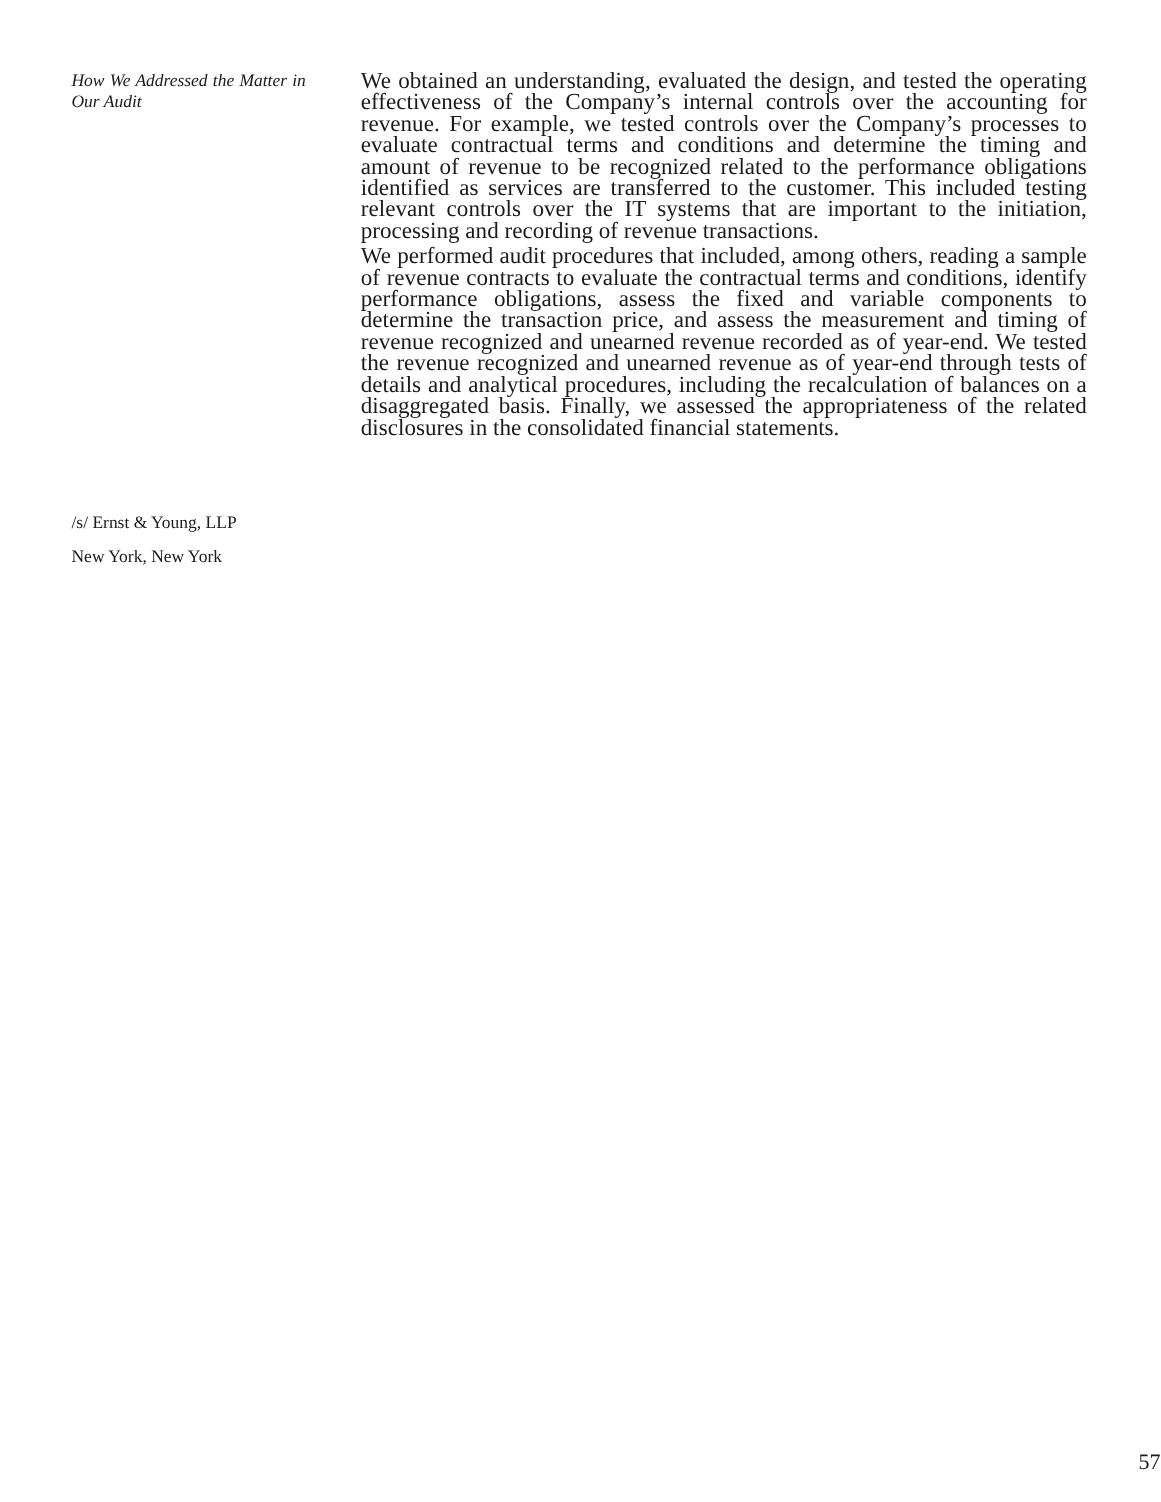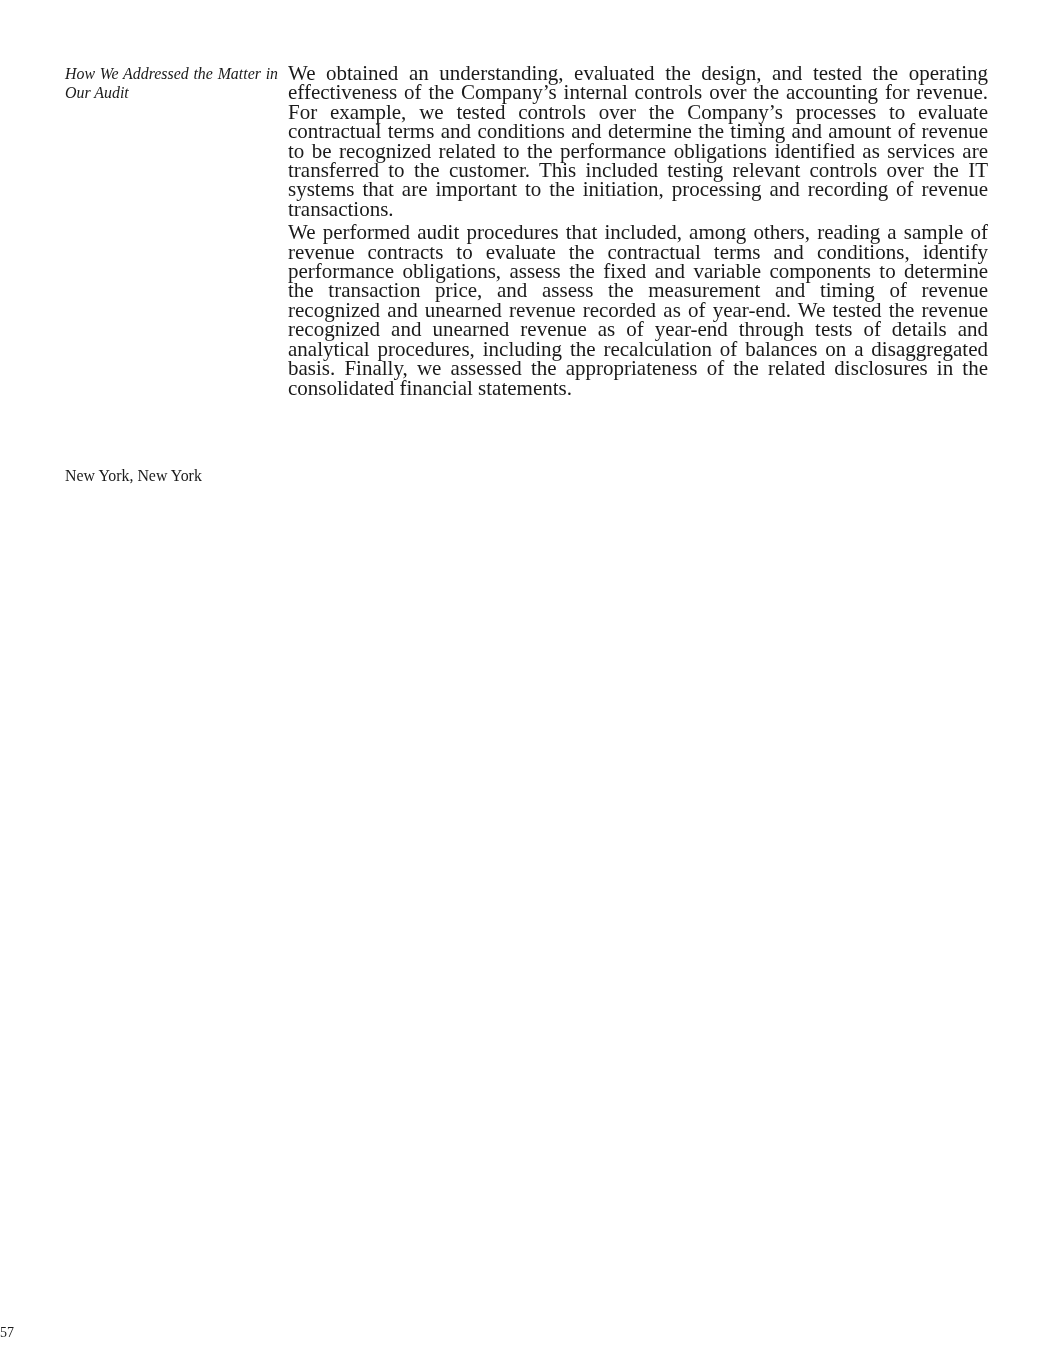--- a/index.html
+++ b/index.html
@@ -15,20 +15,21 @@
     background: #ffffff;
     overflow: hidden;
   }
   .matter-row {
     position: absolute;
     top: 64px;
     left: 65px;
     width: 923px;
     display: flex;
     align-items: flex-start;
+    gap: 40px;
   }
   .matter-label {
     width: 213px;
     flex: 0 0 213px;
     margin-right: 10px;
     font-style: italic;
     font-size: 15.9px;
     line-height: 19.4px;
     text-align: justify;
   }
@@ -50,38 +51,39 @@
     line-height: 19.4px;
   }
   .signature-block p {
     margin-bottom: 11.5px;
   }
   .page-footer {
     position: absolute;
     bottom: 24px;
     left: 0;
     width: 100%;
-    text-align: left;
-    font-size: 14px;
+    text-align: right;
+    font-size: 20px;
   }
 </style>
 </head>
 <body>
 
 <div class="page">
 
   <div class="matter-row">
     <div class="matter-label">How We Addressed the Matter in Our Audit</div>
     <div class="matter-body">
       <p>We obtained an understanding, evaluated the design, and tested the operating effectiveness of the Company’s internal controls over the accounting for revenue. For example, we tested controls over the Company’s processes to evaluate contractual terms and conditions and determine the timing and amount of revenue to be recognized related to the performance obligations identified as services are transferred to the customer. This included testing relevant controls over the IT systems that are important to the initiation, processing and recording of revenue transactions.</p>
       <p>We performed audit procedures that included, among others, reading a sample of revenue contracts to evaluate the contractual terms and conditions, identify performance obligations, assess the fixed and variable components to determine the transaction price, and assess the measurement and timing of revenue recognized and unearned revenue recorded as of year-end. We tested the revenue recognized and unearned revenue as of year-end through tests of details and analytical procedures, including the recalculation of balances on a disaggregated basis. Finally, we assessed the appropriateness of the related disclosures in the consolidated financial statements.</p>
     </div>
   </div>
 
   <div class="signature-block">
+    <p>/s/ Ernst &amp; Young, LLP</p>
     <p>New York, New York</p>
   </div>
 
   <div class="page-footer">
     <span>57</span>
   </div>
 
 </div>
 
 </body></html>

